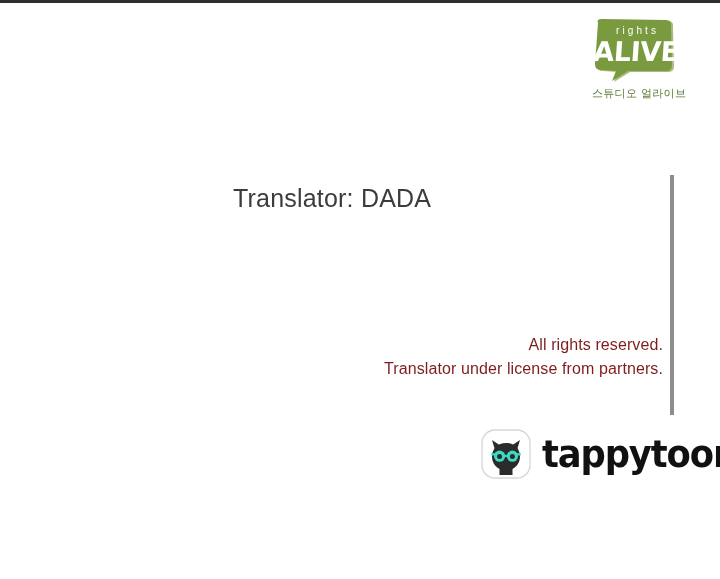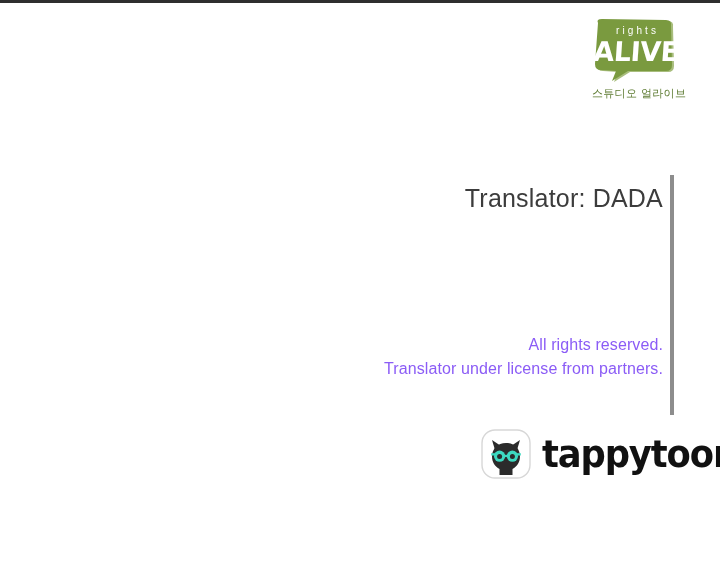--- a/index.html
+++ b/index.html
@@ -100,39 +100,38 @@
     height: 240px;
     background: #8d8d8d;
   }
 
   
   #credits-main {
     position: absolute;
     right: 57px;
     top: 176px;
     width: 430px;
-    text-align: right;
     color: #3c3c3c;
     font-family: "Liberation Sans", sans-serif;
     font-size: 25px;
     font-weight: 300;
     line-height: 44px;
     letter-spacing: 0.2px;
   }
 
   #credits-main .credit-line { display: block; white-space: nowrap; }
 
   
   #legal-block {
     position: absolute;
     right: 57px;
     top: 333px;
     width: 470px;
     text-align: right;
-    color: #8b5cf6;
+    color: #7f1d1d;
     font-family: "Liberation Sans", sans-serif;
     font-size: 16px;
     font-weight: 300;
     line-height: 24px;
     letter-spacing: 0.1px;
   }
 
   #legal-block .legal-line { display: block; white-space: nowrap; }
 
   

